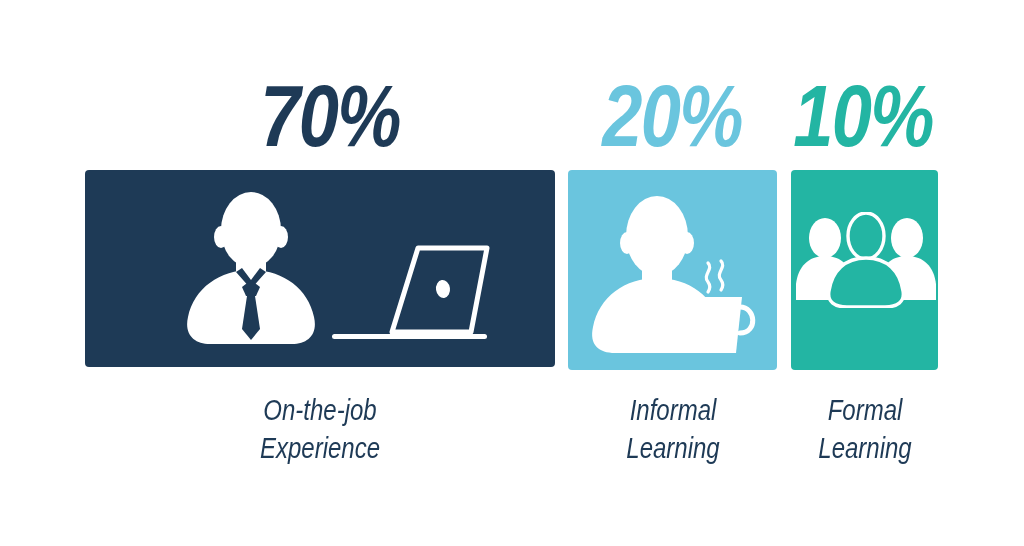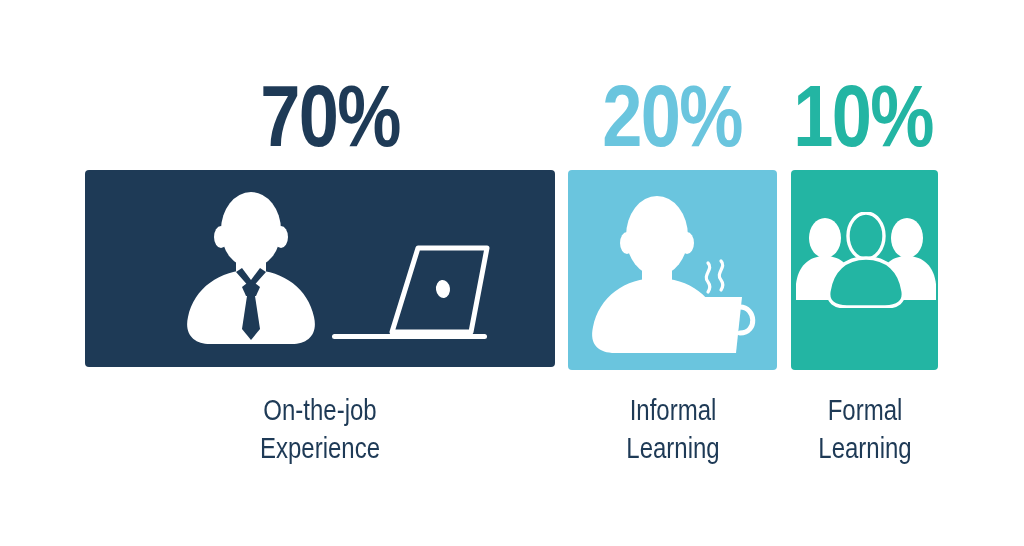--- a/index.html
+++ b/index.html
@@ -15,20 +15,21 @@
     font-family: "Liberation Sans", sans-serif;
     position: relative;
   }
 
   #infographic {
     position: absolute;
     left: 0; top: 0;
     width: 1024px;
     height: 546px;
     background: #ffffff;
+    font-style: italic;
   }
 
   
   .pct {
     position: absolute;
     font-family: "Liberation Sans", sans-serif;
     font-weight: bold;
     font-size: 88px;
     line-height: 1;
     letter-spacing: -2px;

